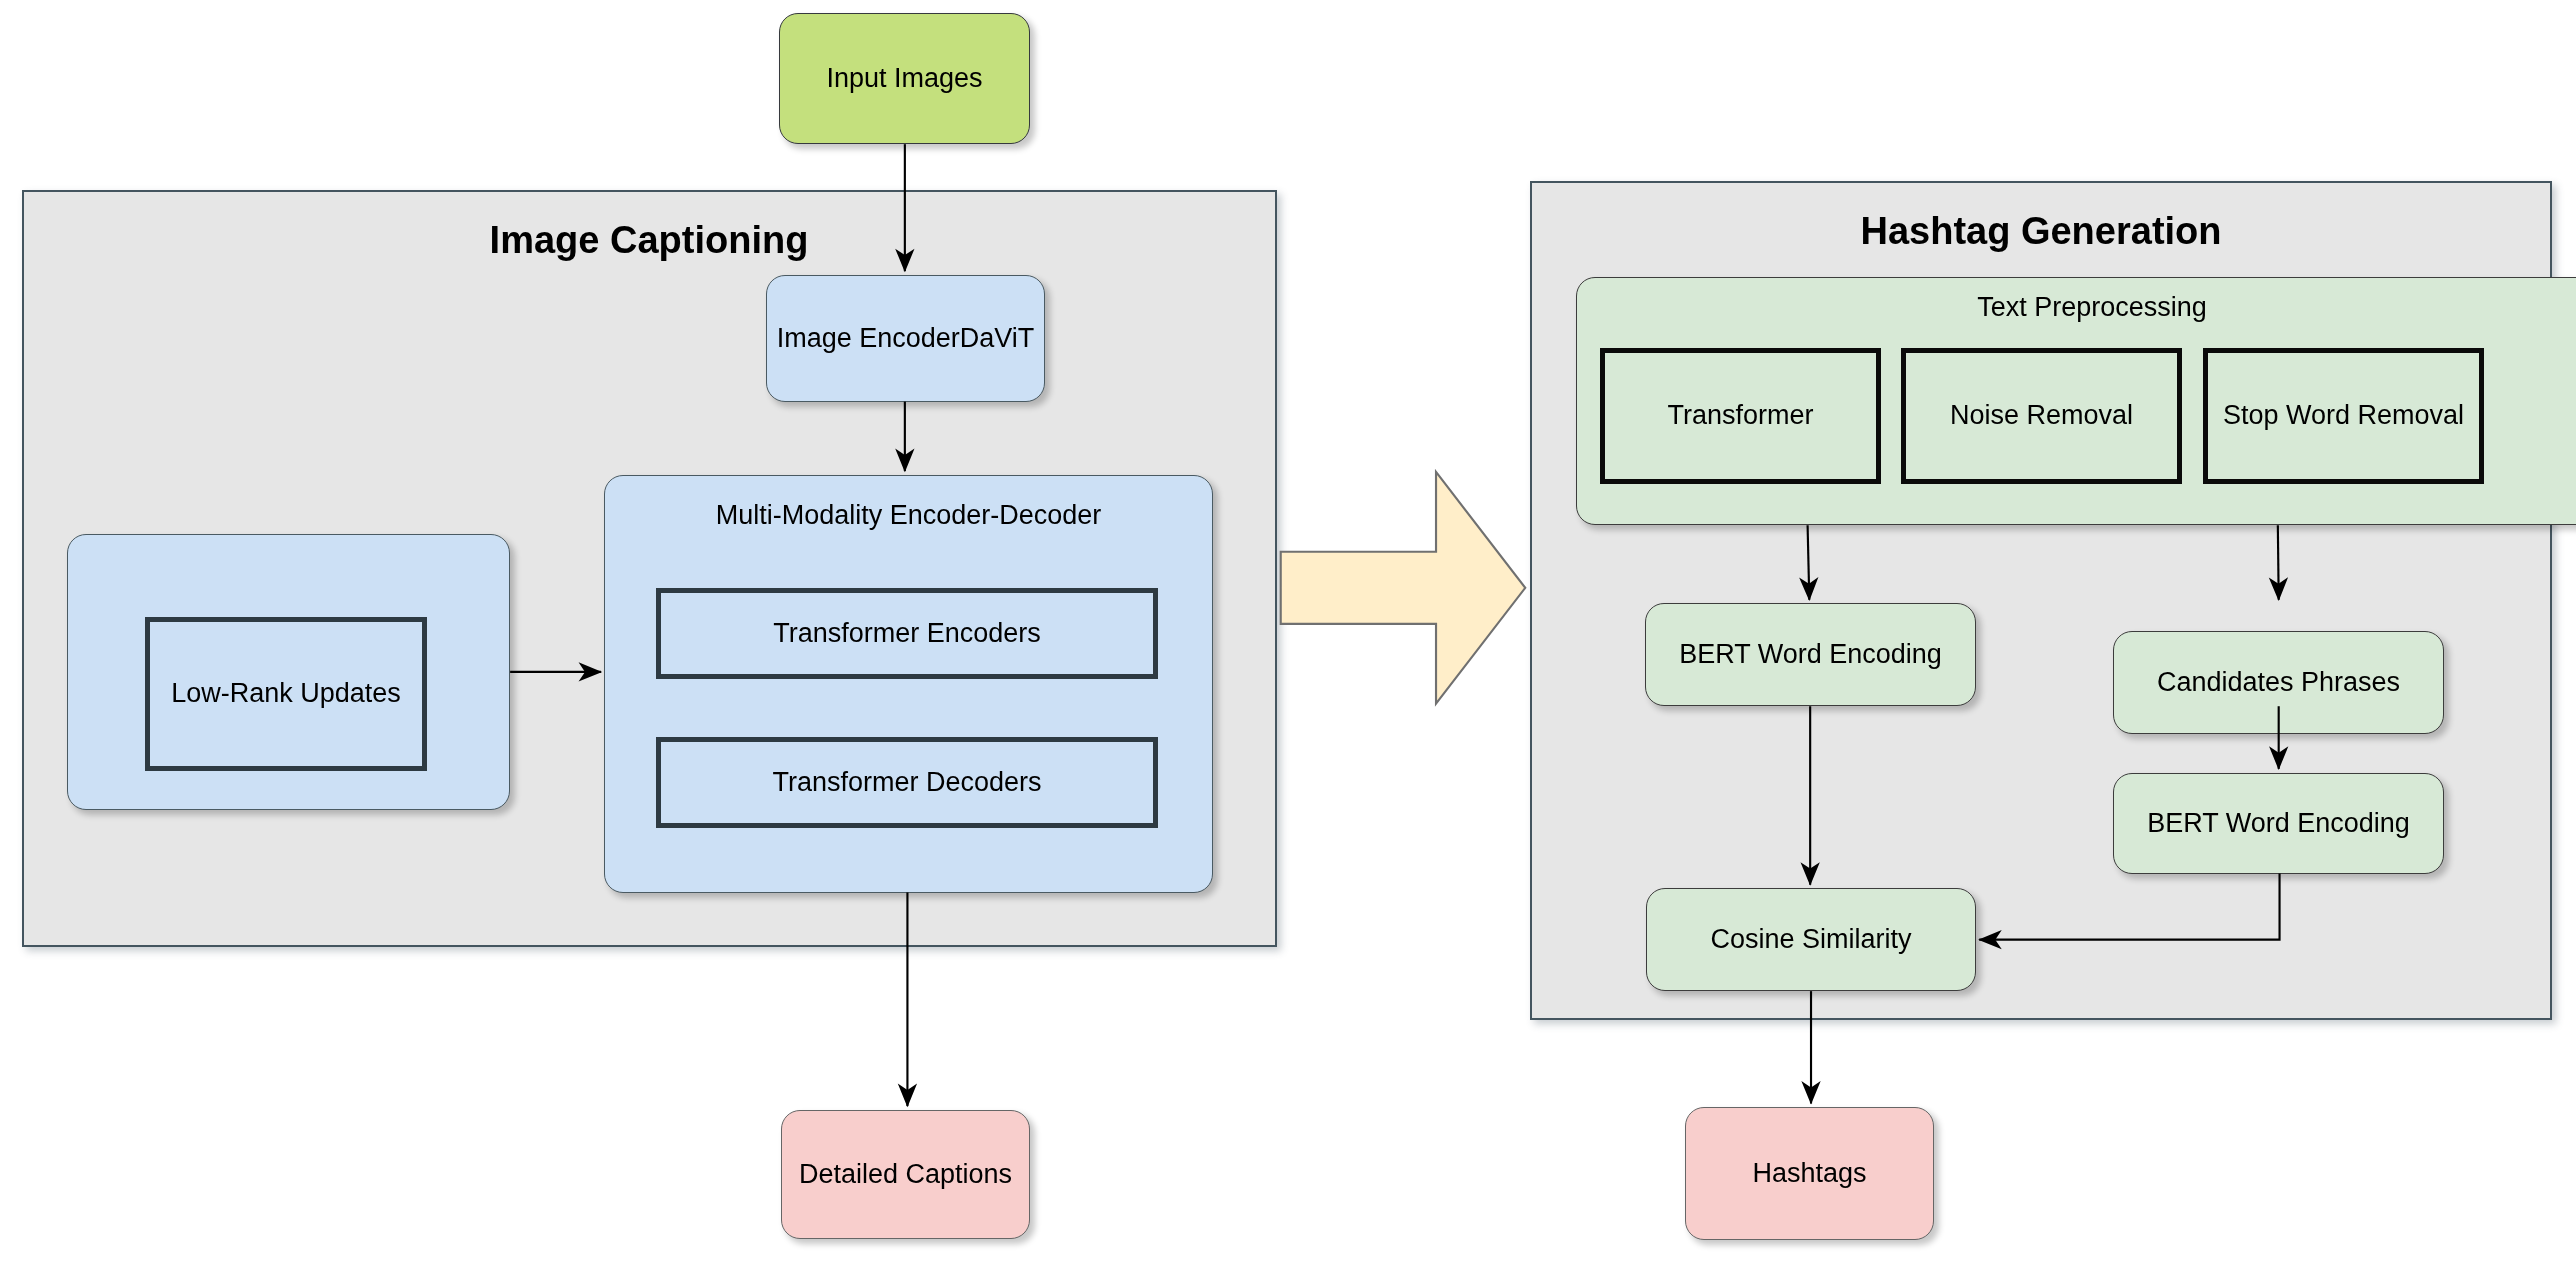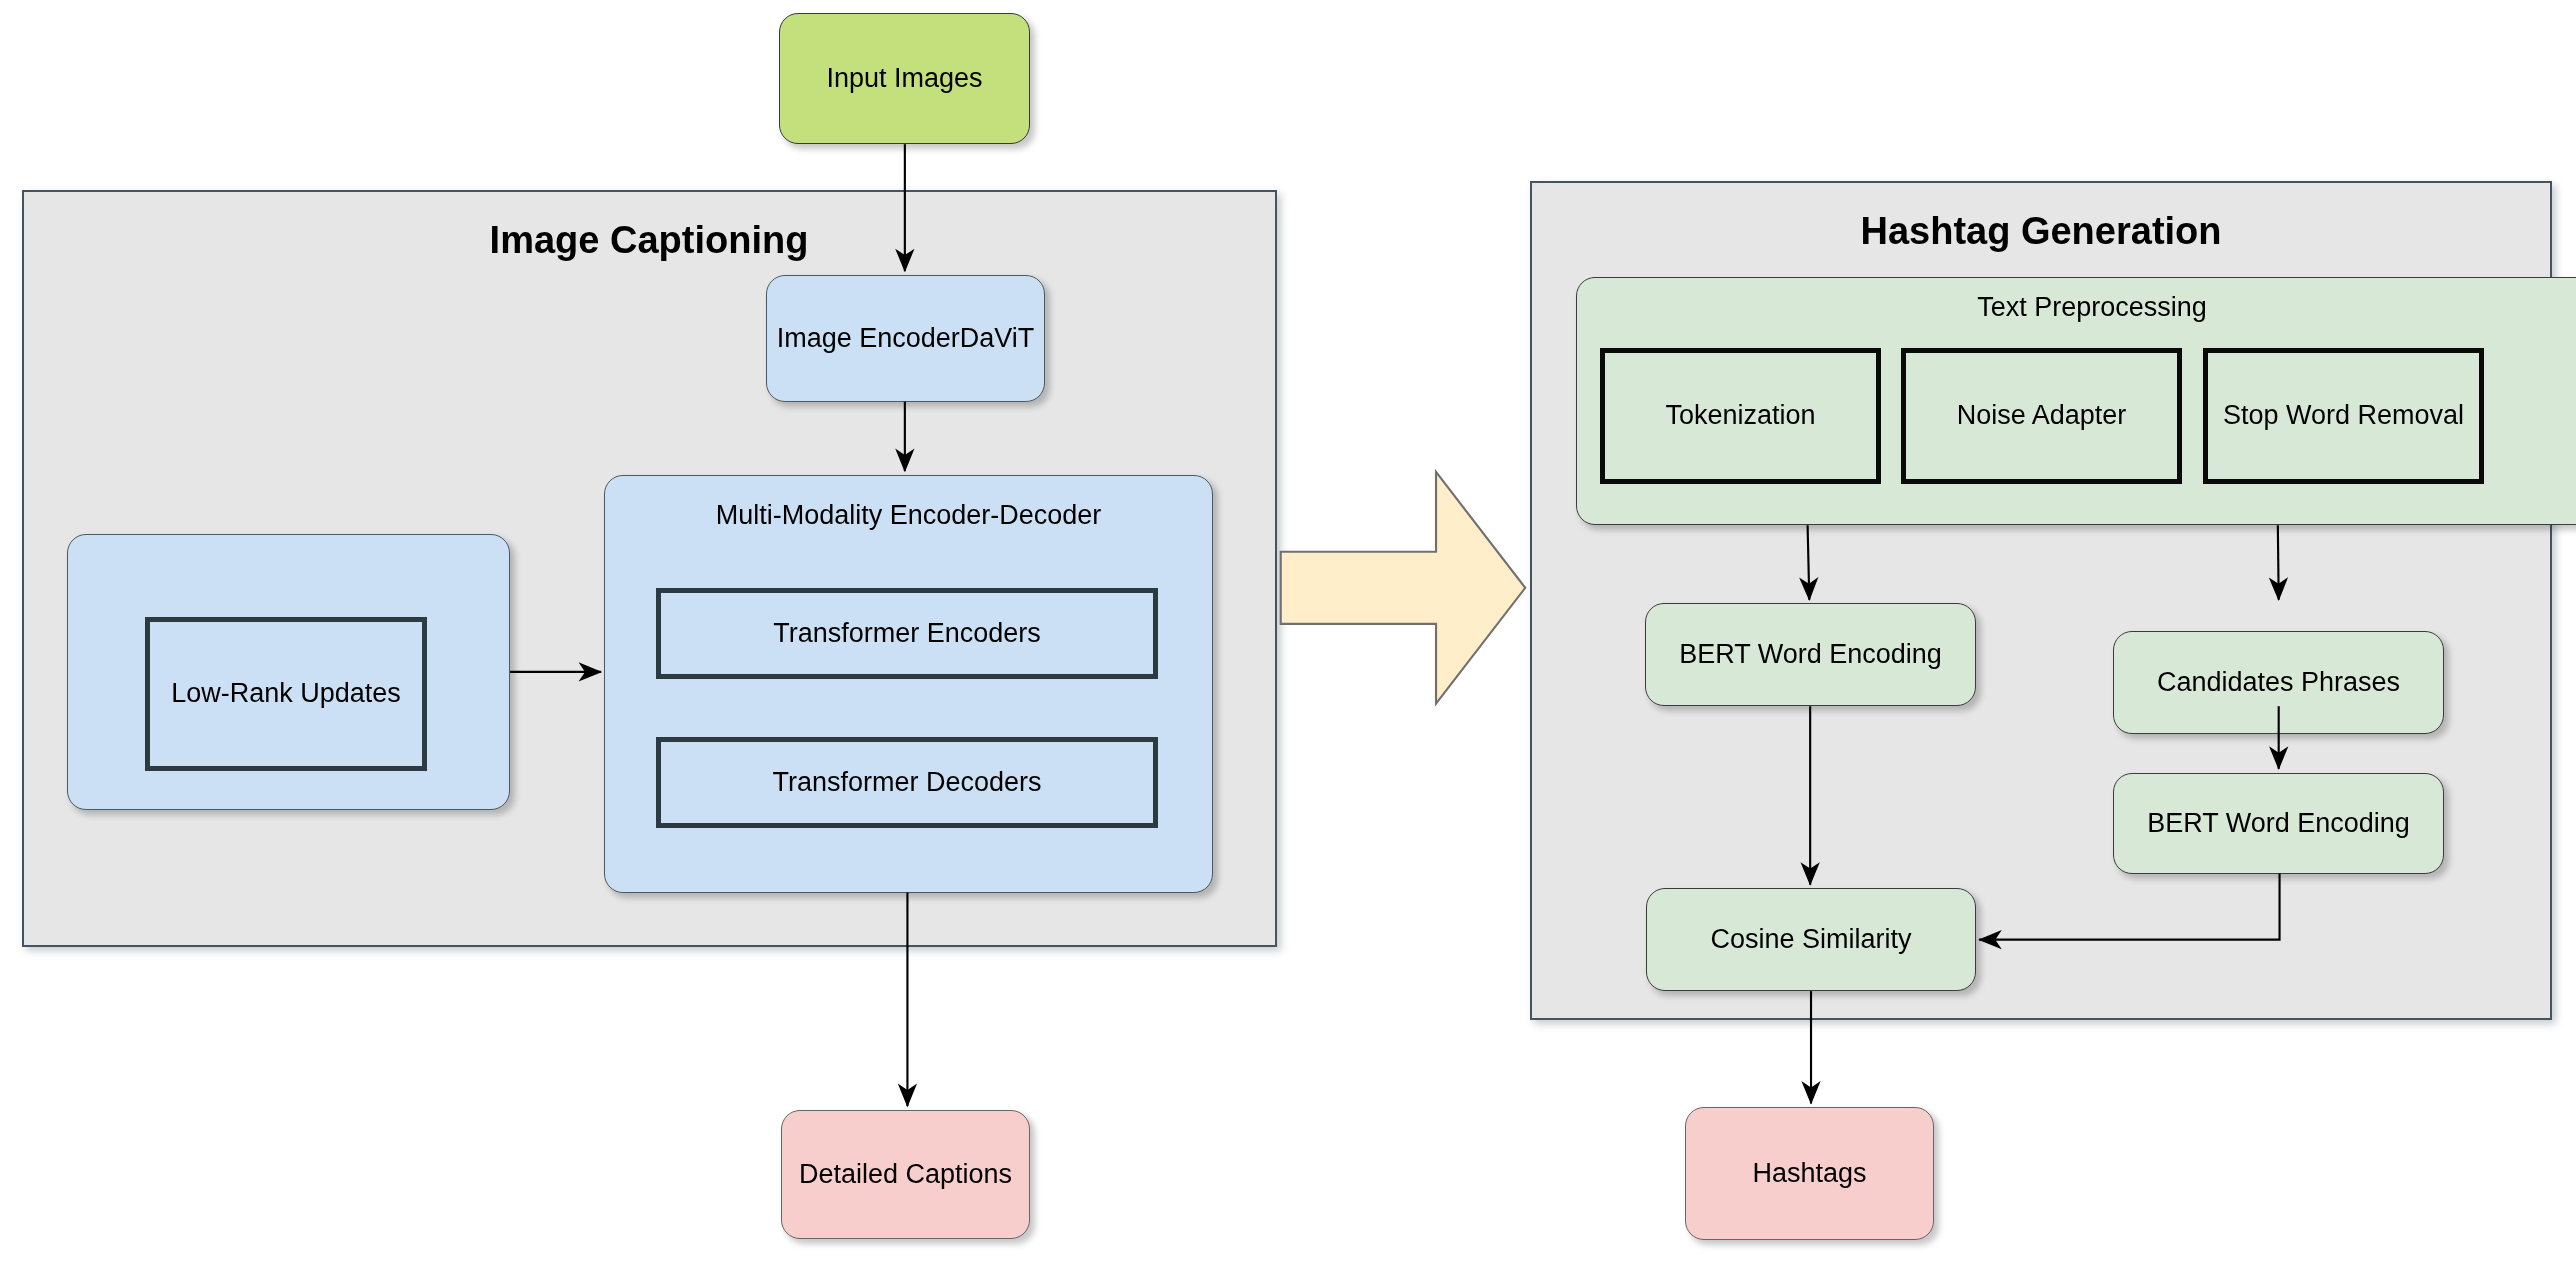--- a/index.html
+++ b/index.html
@@ -158,24 +158,24 @@
     </div>
   </div>
 
   <div class="node pink-box shadow lvl2" style="left:781px; top:1110px; width:249px; height:129px;">
     <span>Detailed Captions</span>
   </div>
 
   <div class="green-box shadow lvl2" style="position:absolute; left:1576px; top:277px; width:1032px; height:248px;">
     <div class="box-title" style="top:13.7px;">Text Preprocessing</div>
     <div class="node green-thick" style="left:23px; top:70px; width:281px; height:136px;">
-      <span>Tokenization</span>
+      <span>Transformer</span>
     </div>
     <div class="node green-thick" style="left:324px; top:70px; width:281px; height:136px;">
-      <span>Noise Adapter</span>
+      <span>Noise Removal</span>
     </div>
     <div class="node green-thick" style="left:626px; top:70px; width:281px; height:136px;">
       <span>Stop Word Removal</span>
     </div>
   </div>
 
   <div class="node green-box shadow lvl2" style="left:1645px; top:603px; width:331px; height:103px;">
     <span>BERT Word Encoding</span>
   </div>
 

